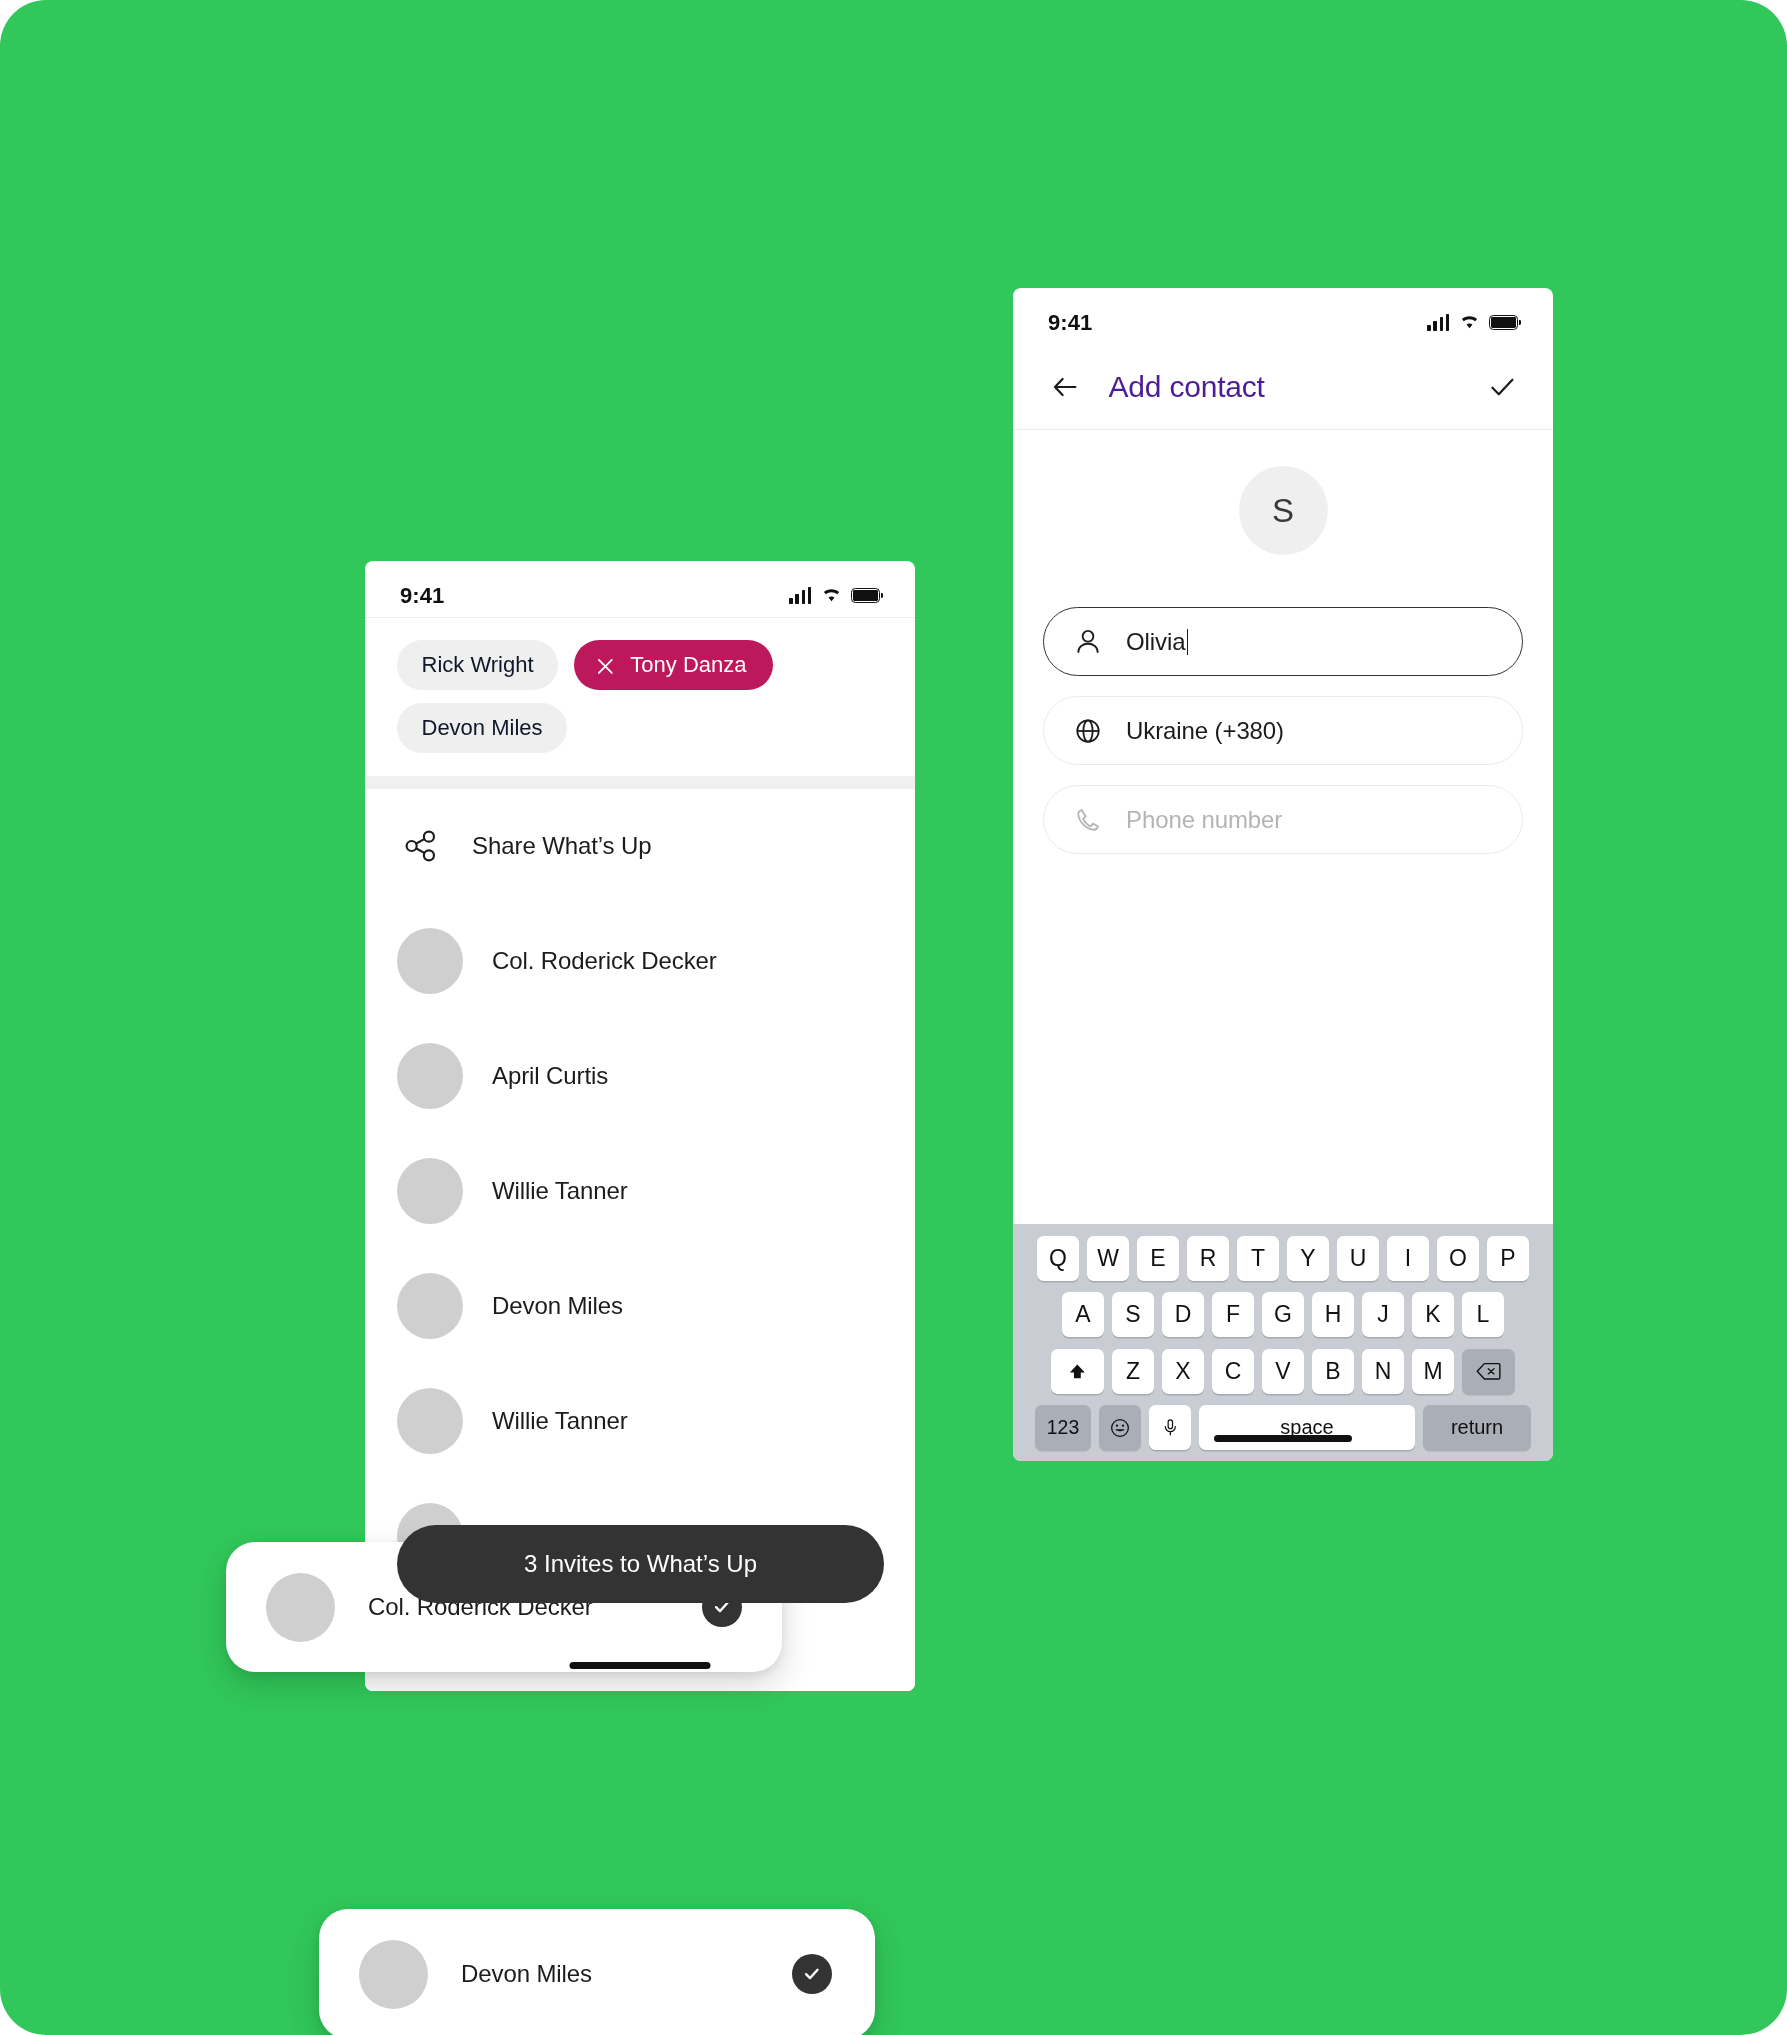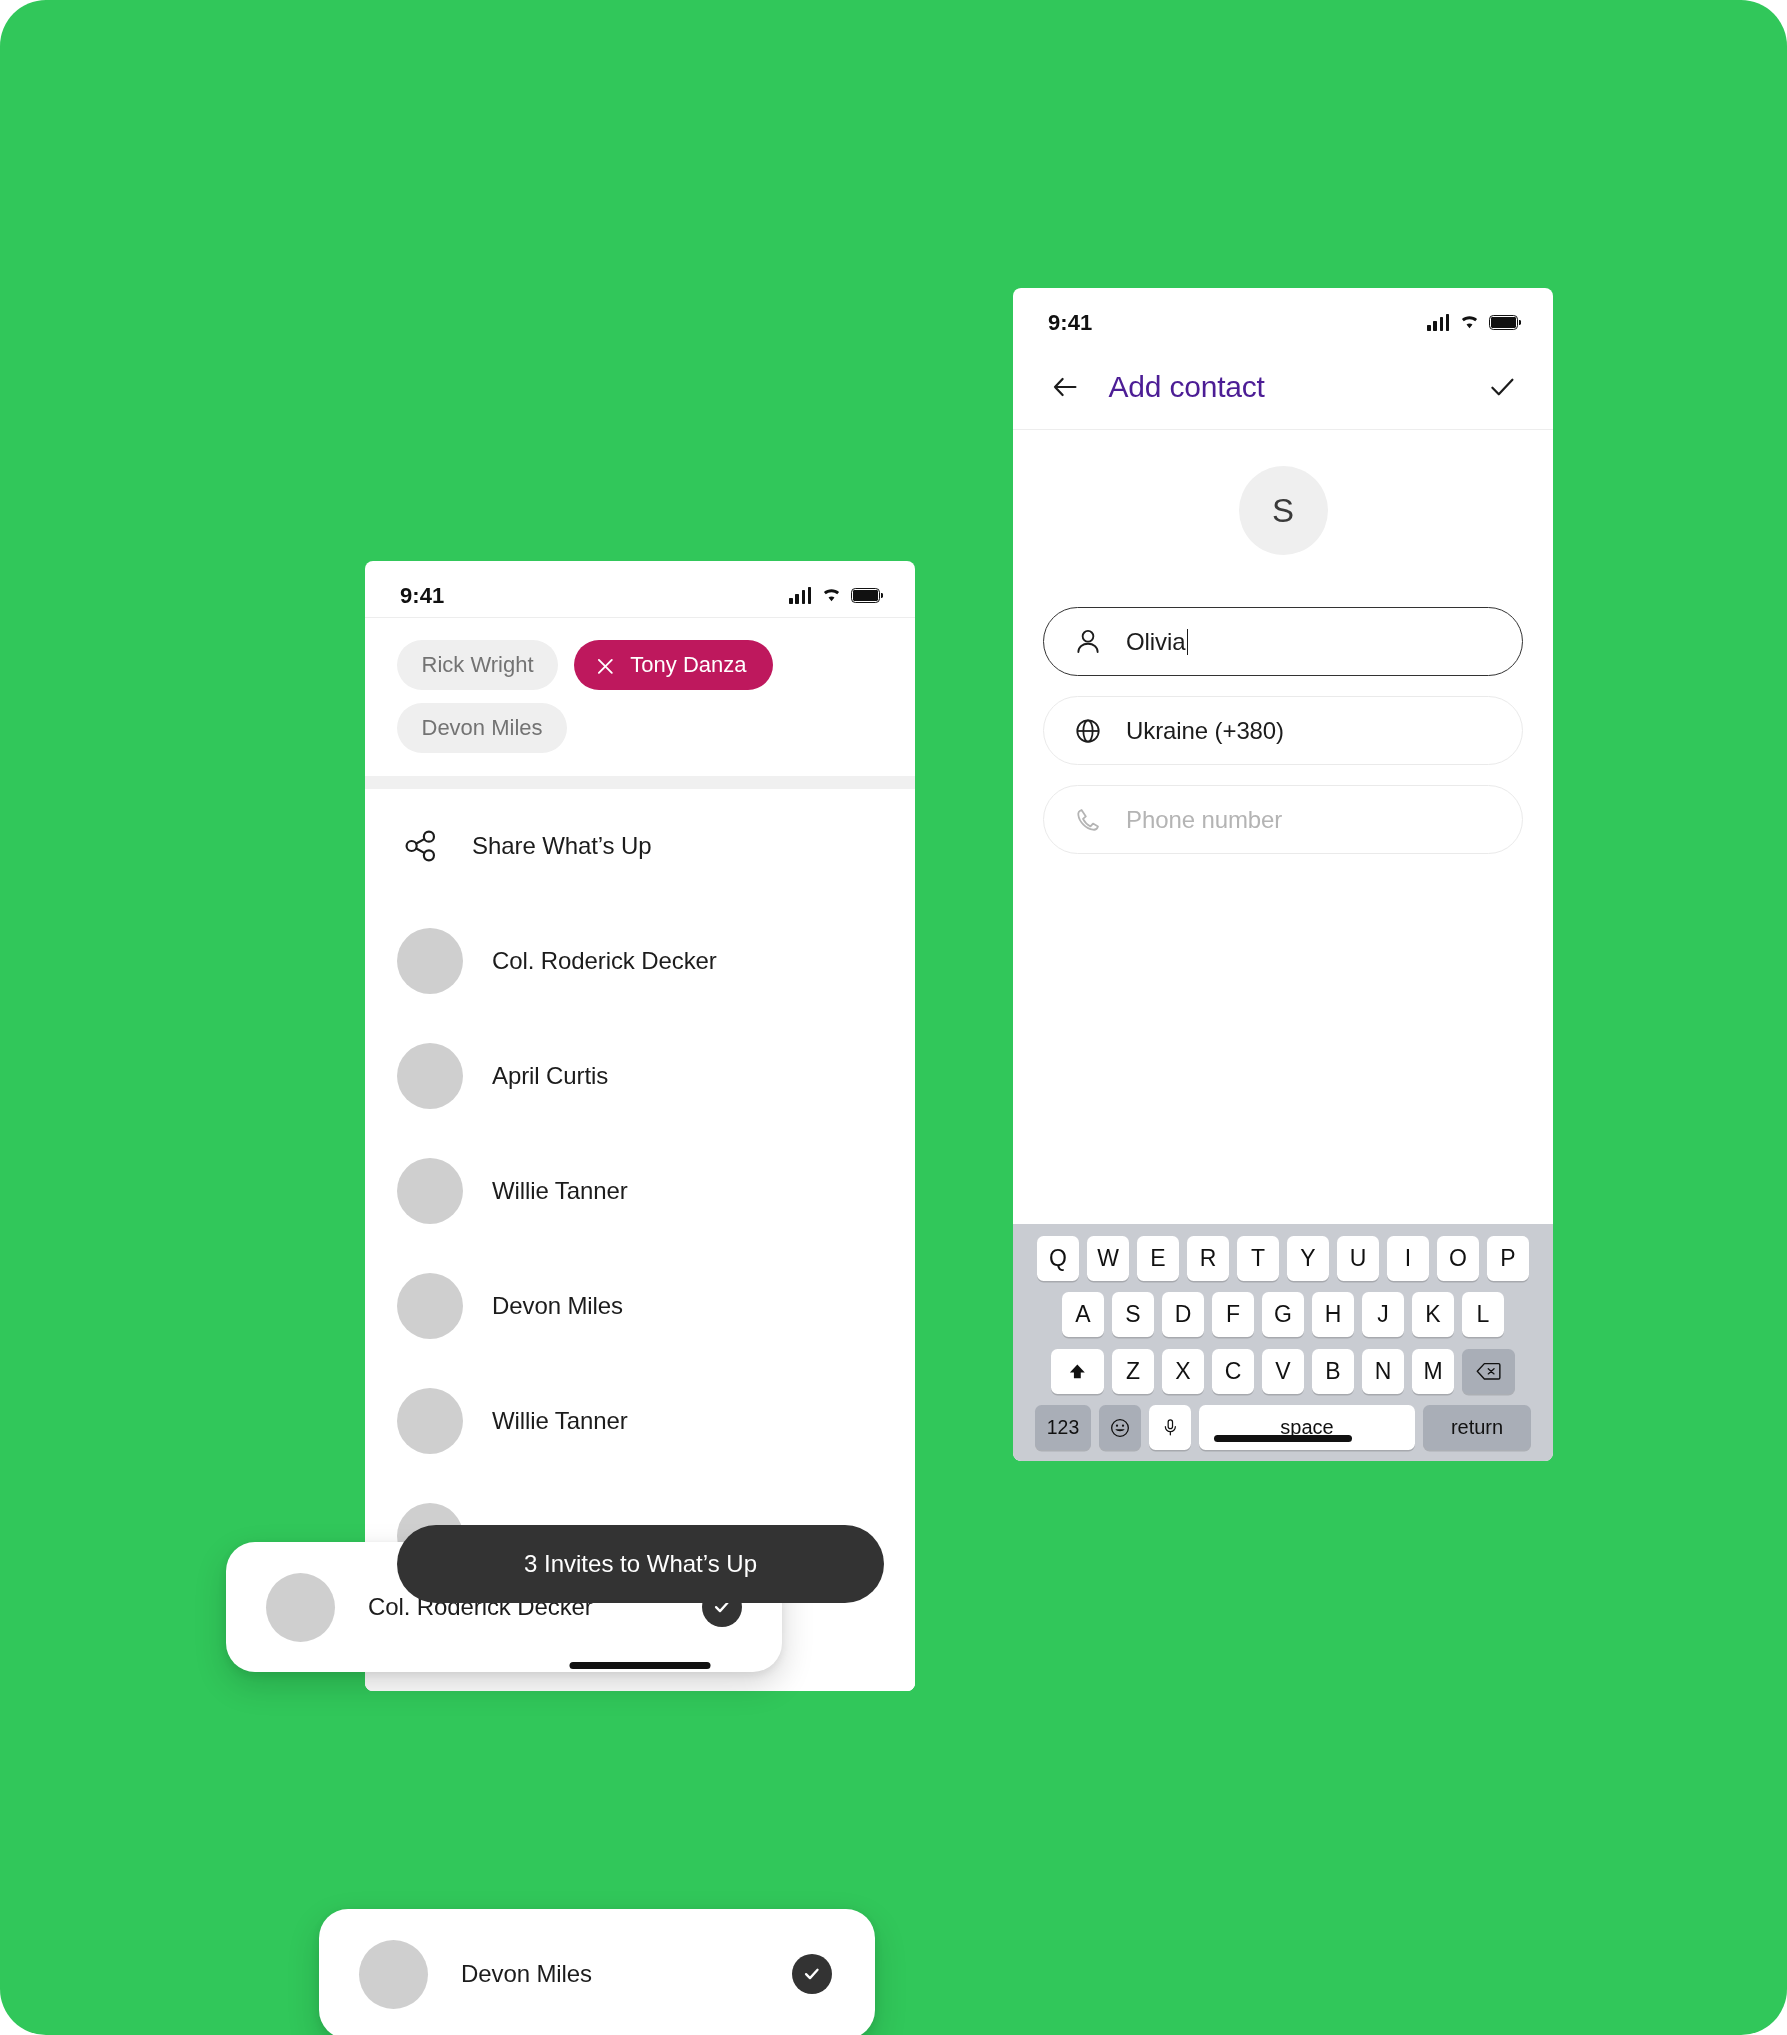--- a/index.html
+++ b/index.html
@@ -93,21 +93,21 @@
     padding: 21.6px 32px 23px 32px;
     background: #fff;
   }
   .chip {
     height: 50px;
     border-radius: 25px;
     display: flex; align-items: center;
     padding: 0 24.5px;
     font-size: 22px;
     background: #EFEFEF;
-    color: #737373;
+    color: #0f172a;
     white-space: nowrap;
   }
   .chip.selected { background: #be185d; color: #ffffff; padding: 0 26px 0 21.6px; gap: 16px; }
   .chip-x { width: 18.7px; height: 18.7px; flex: 0 0 auto; }
 
   .band { height: 13px; background: #F0F0F0; }
 
   .listwrap { position: relative; background: #fff; }
 
   .row {

